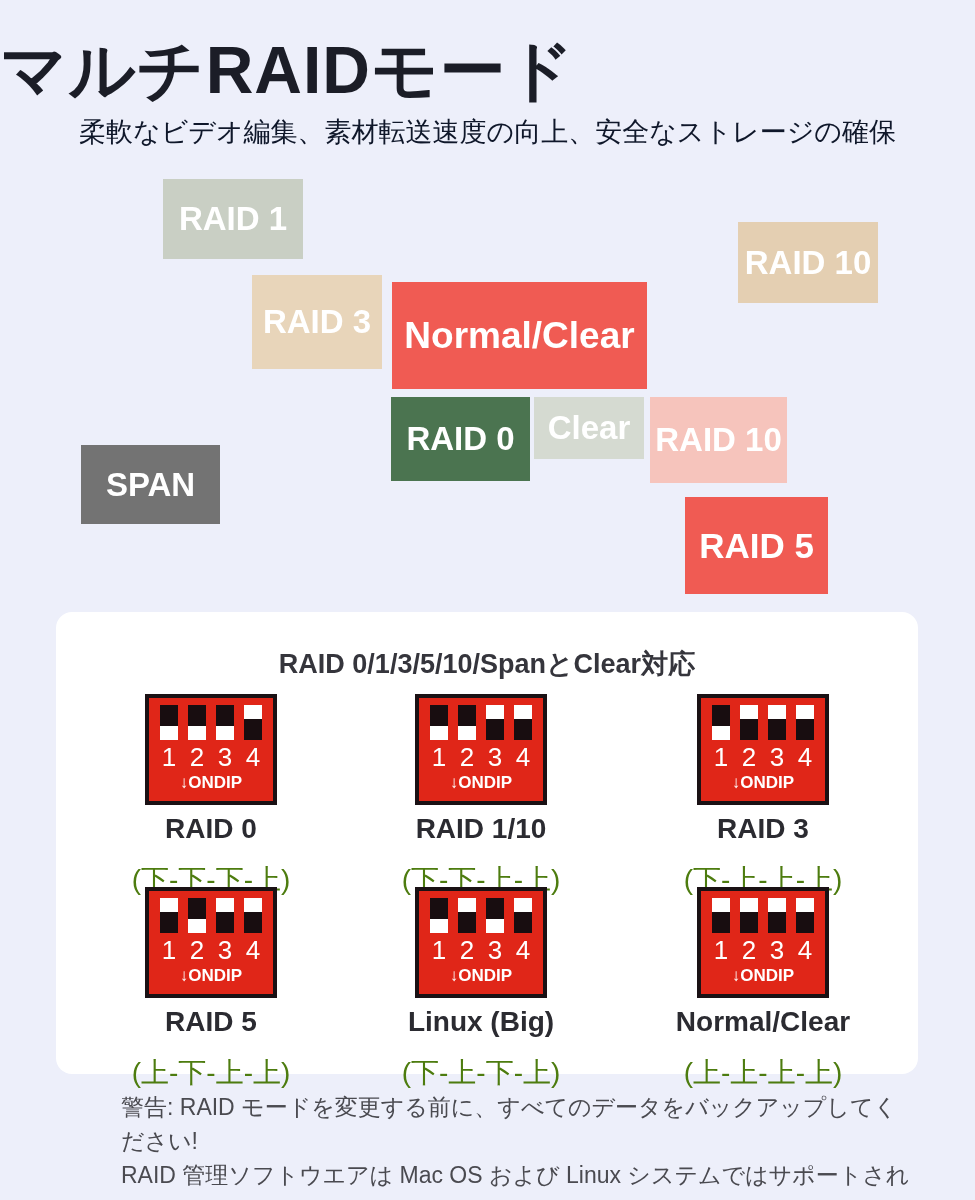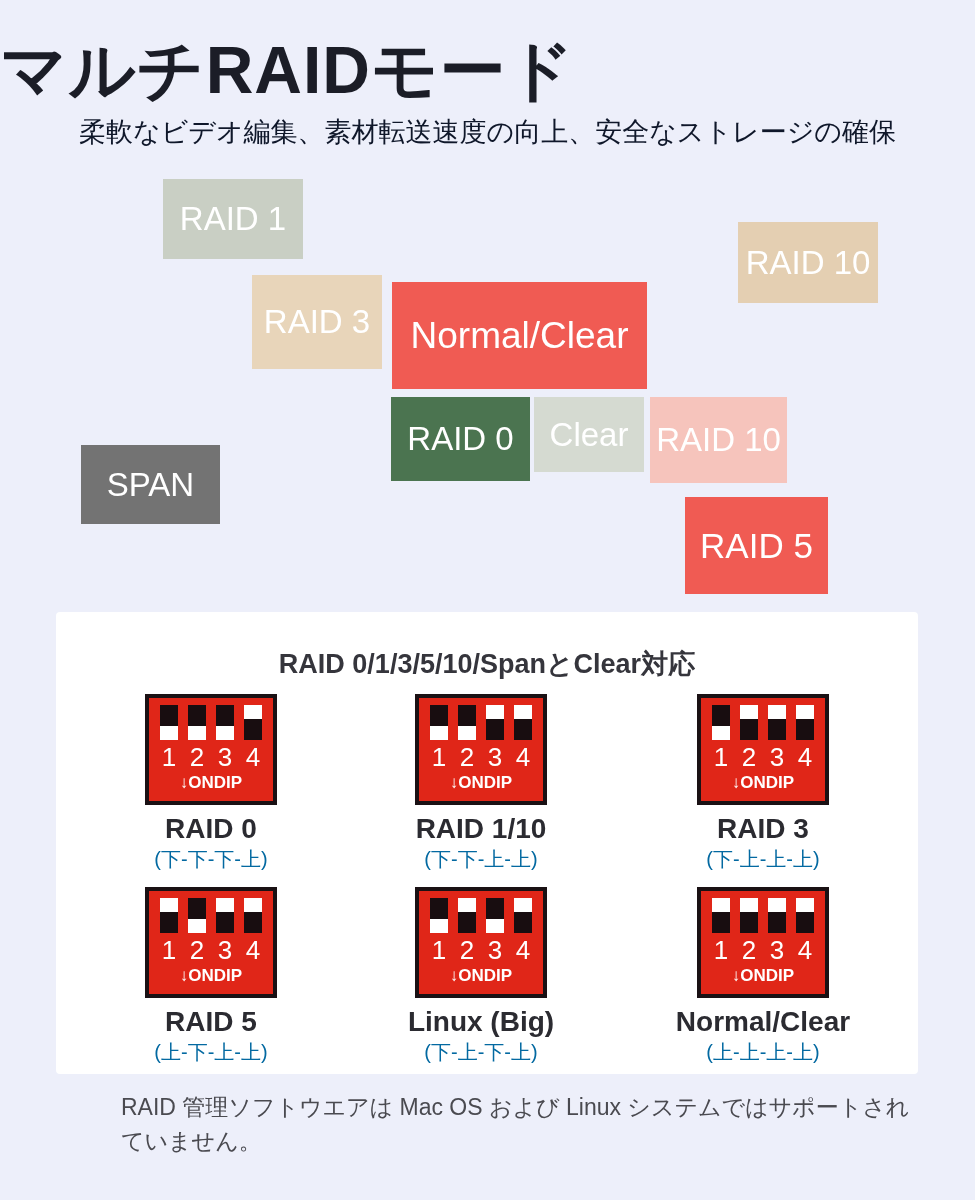--- a/index.html
+++ b/index.html
@@ -13,27 +13,27 @@
     position:absolute; top:26px; left:0; width:100%;
     text-align:left; font-size:66px; font-weight:900;
     color:#1b1d27; letter-spacing:1px;
   }
   .subtitle {
     position:absolute; top:114px; left:0; width:100%;
     text-align:center; font-size:27px; font-weight:400; color:#0f172a;
   }
   .block {
     position:absolute; display:flex; align-items:center; justify-content:center;
-    color:#fff; font-size:33px; font-weight:400; white-space:nowrap;
+    color:#fff; font-size:33px; font-weight:700; white-space:nowrap;
   }
   .block-lg { font-size:37px; }
   .block-md { font-size:35px; }
   .card {
     position:absolute; left:56px; top:612px; width:862px; height:462px;
-    background:#ffffff; border-radius:4px;
+    background:#ffffff; border-radius:16px;
   }
   .card-title {
     position:absolute; top:34px; left:0; width:100%;
     text-align:center; font-size:27px; font-weight:700; color:#35353c;
   }
   .dip-item {
     position:absolute; width:220px;
     display:flex; flex-direction:column; align-items:center;
   }
   .dip-box { width:132px; height:111px; background:#1a1114; padding:4px; }
@@ -49,41 +49,41 @@
   .dip-numbers {
     display:flex; gap:10px; margin-top:4px;
     color:#fff; font-size:26px; font-weight:500; line-height:1;
   }
   .dip-numbers span { width:18px; text-align:center; display:inline-block; }
   .dip-io {
     width:102px; display:flex; justify-content:center;
     color:#fff; font-size:17px; font-weight:600; margin-top:4px; line-height:1;
   }
   .dip-label { margin-top:8px; font-size:28px; font-weight:600; color:#2b2b31; }
-  .dip-sublabel { margin-top:1px; font-size:20px; font-weight:400; color:#0369a1; }
+  .dip-sublabel { margin-top:16px; font-size:28px; font-weight:400; color:#4d7c0f; }
   .warning {
     position:absolute; left:121px; top:1090px; width:790px;
     font-size:23px; color:#4a4a50; line-height:34px; font-weight:500;
   }
 </style>
 </head>
 <body>
 
 <div class="page">
 
   <div class="title">マルチRAIDモード</div>
   <div class="subtitle">柔軟なビデオ編集、素材転送速度の向上、安全なストレージの確保</div>
 
   <div>
     <div class="block" style="left: 163px; top: 179px; width: 140px; height: 80px; background: rgb(201, 207, 196); color: rgb(255, 255, 255);">RAID 1</div>
     <div class="block" style="left: 738px; top: 222px; width: 140px; height: 81px; background: rgb(228, 207, 178); color: rgb(255, 255, 255);">RAID 10</div>
     <div class="block" style="left: 252px; top: 275px; width: 130px; height: 94px; background: rgb(232, 213, 186); color: rgb(255, 255, 255);">RAID 3</div>
     <div class="block block-lg" style="left: 392px; top: 282px; width: 255px; height: 107px; background: rgb(240, 91, 83); color: rgb(255, 255, 255);">Normal/Clear</div>
     <div class="block" style="left: 391px; top: 397px; width: 139px; height: 84px; background: rgb(75, 116, 80); color: rgb(255, 255, 255);">RAID 0</div>
-    <div class="block" style="left: 534px; top: 397px; width: 110px; height: 75px; background: rgb(213, 218, 209); color: rgb(255, 255, 255);">Clear</div>
+    <div class="block" style="left: 534px; top: 397px; width: 110px; height: 62px; background: rgb(213, 218, 209); color: rgb(255, 255, 255);">Clear</div>
     <div class="block" style="left: 650px; top: 397px; width: 137px; height: 86px; background: rgb(246, 196, 188); color: rgb(255, 255, 255);">RAID 10</div>
     <div class="block" style="left: 81px; top: 445px; width: 139px; height: 79px; background: #737373; color: rgb(255, 255, 255);">SPAN</div>
     <div class="block block-md" style="left: 685px; top: 497px; width: 143px; height: 97px; background: rgb(240, 91, 83); color: rgb(255, 255, 255);">RAID 5</div>
   </div>
 
   <div class="card">
     <div class="card-title">RAID 0/1/3/5/10/SpanとClear対応</div>
 
     <div class="dip-item" style="left:45px;  top:82px;">
       <div class="dip-box" style="background: rgb(26, 17, 20);">
@@ -278,17 +278,18 @@
             <span>DIP</span>
           </div>
         </div>
       </div>
       <div class="dip-label">Normal/Clear</div>
       <div class="dip-sublabel">(上-上-上-上)</div>
     </div>
   </div>
 
   <div class="warning">
+    <div>警告: RAID モードを変更する前に、すべてのデータをバックアップしてください!</div>
     <div>RAID 管理ソフトウエアは Mac OS および Linux システムではサポートされていません。</div>
 
   </div>
 
 </div>
 
 </body></html>

